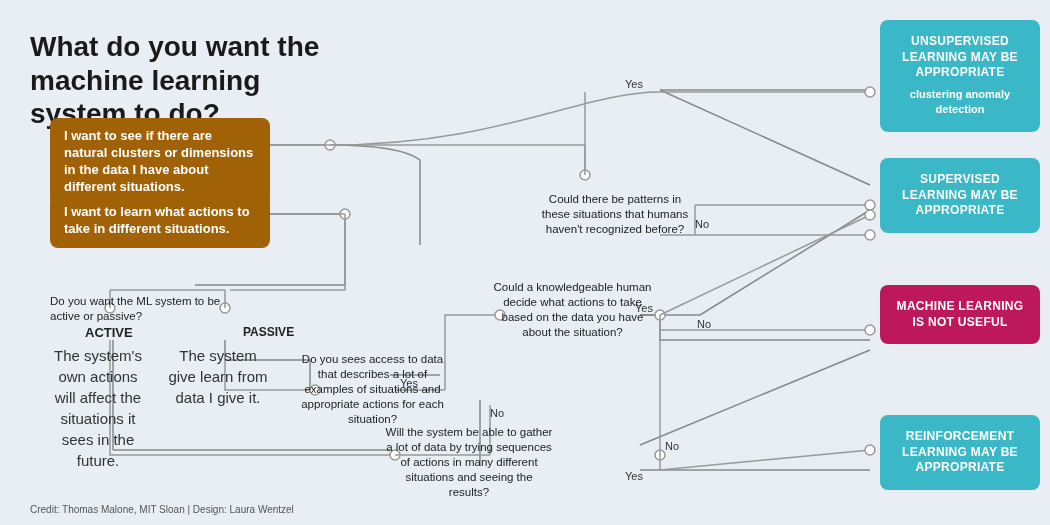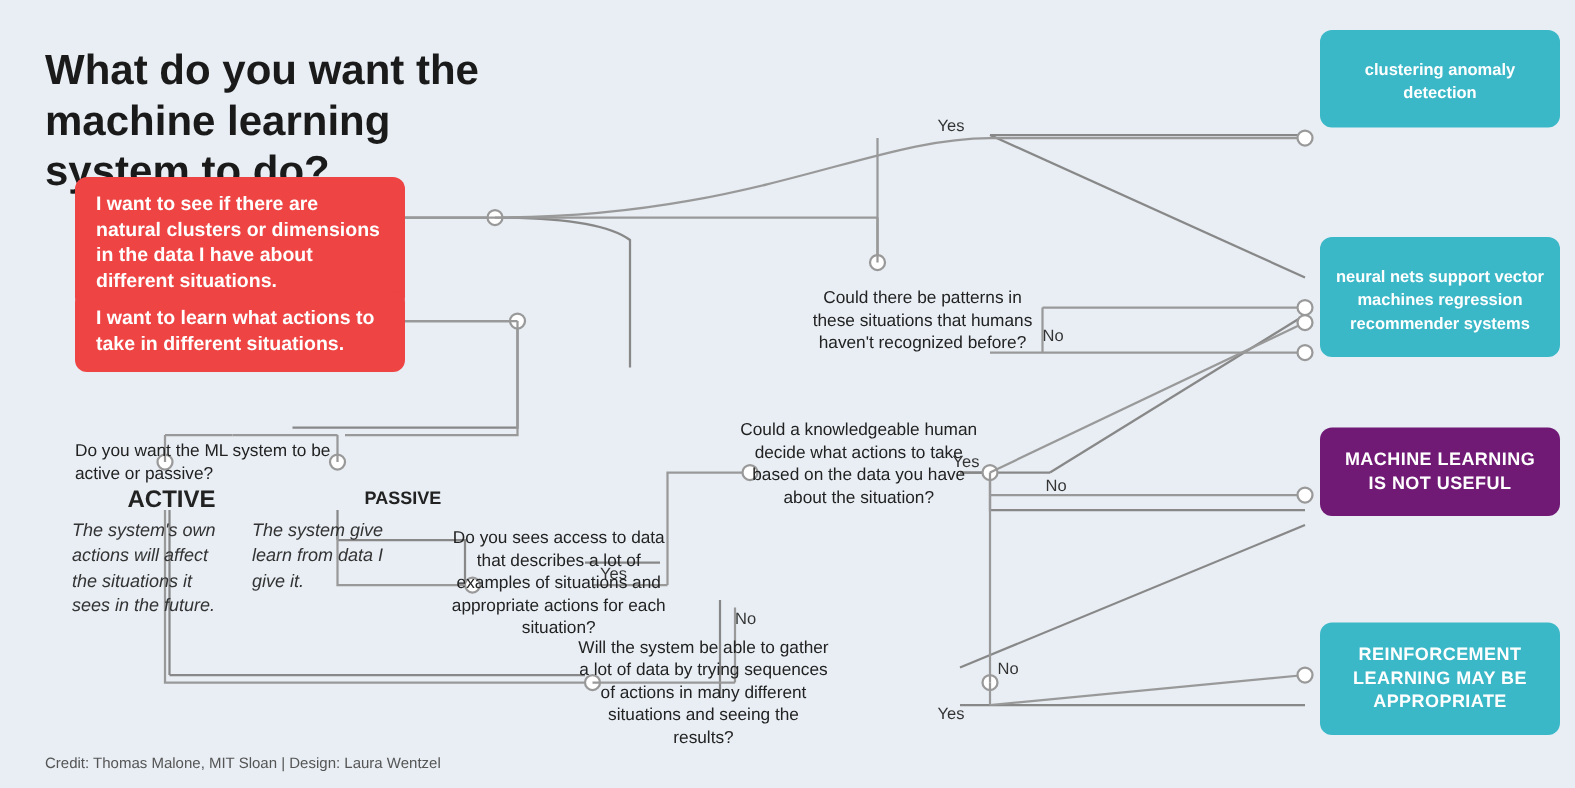--- a/index.html
+++ b/index.html
@@ -18,21 +18,21 @@
       left: 30px;
       font-size: 28px;
       font-weight: bold;
       color: #1a1a1a;
       line-height: 1.2;
       width: 320px;
     }
 
     .start-box {
       position: absolute;
-      background: #ef4444;
+      background: #a16207;
       color: white;
       border-radius: 8px;
       padding: 10px 14px;
       font-size: 13px;
       font-weight: bold;
       text-align: left;
       width: 220px;
       line-height: 1.3;
     }
 
@@ -70,21 +70,21 @@
       background: #3ab8c8;
     }
 
     .result-box-supervised {
       top: 158px;
       background: #3ab8c8;
     }
 
     .result-box-not-useful {
       top: 285px;
-      background: #701a75;
+      background: #be185d;
     }
 
     .result-box-reinforcement {
       top: 415px;
       background: #3ab8c8;
     }
 
     .result-box-title {
       font-size: 12px;
       font-weight: bold;
@@ -103,38 +103,37 @@
     .credit-text {
       position: absolute;
       bottom: 10px;
       left: 30px;
       font-size: 10px;
       color: #555;
     }
 
     .active-label {
       position: absolute;
-      font-size: 16px;
+      font-size: 13px;
       font-weight: bold;
       color: #222;
     }
 
     .passive-label {
       position: absolute;
       font-size: 12px;
       font-weight: bold;
       color: #222;
     }
 
     .desc-text {
       position: absolute;
-      font-size: 12px;
+      font-size: 15px;
       color: #333;
-      font-style: italic;
-      text-align: left;
+      text-align: center;
       line-height: 1.4;
     }
 
     .yes-no-label {
       position: absolute;
       font-size: 11px;
       color: #333;
     }
 
     svg.flow-lines {
@@ -278,29 +277,27 @@
 
 <div class="yes-no-label" style="left:400px; top:377px;">Yes</div>
 
 <div class="yes-no-label" style="left:490px; top:407px;">No</div>
 
 <div class="yes-no-label" style="left:625px; top:470px;">Yes</div>
 
 <div class="yes-no-label" style="left:665px; top:440px;">No</div>
 
 <div class="result-box result-box-unsupervised">
+  <div class="result-box-title">UNSUPERVISED LEARNING MAY BE APPROPRIATE</div>
   <div class="result-box-subtitle">clustering
 anomaly detection</div>
 </div>
 
 <div class="result-box result-box-supervised">
-  <div class="result-box-subtitle">neural nets
-support vector machines
-regression
-recommender systems</div>
+  <div class="result-box-title">SUPERVISED LEARNING MAY BE APPROPRIATE</div>
 </div>
 
 <div class="result-box result-box-not-useful">
   <div class="result-box-title">MACHINE LEARNING IS NOT USEFUL</div>
 </div>
 
 <div class="result-box result-box-reinforcement">
   <div class="result-box-title">REINFORCEMENT LEARNING MAY BE APPROPRIATE</div>
 </div>
 

